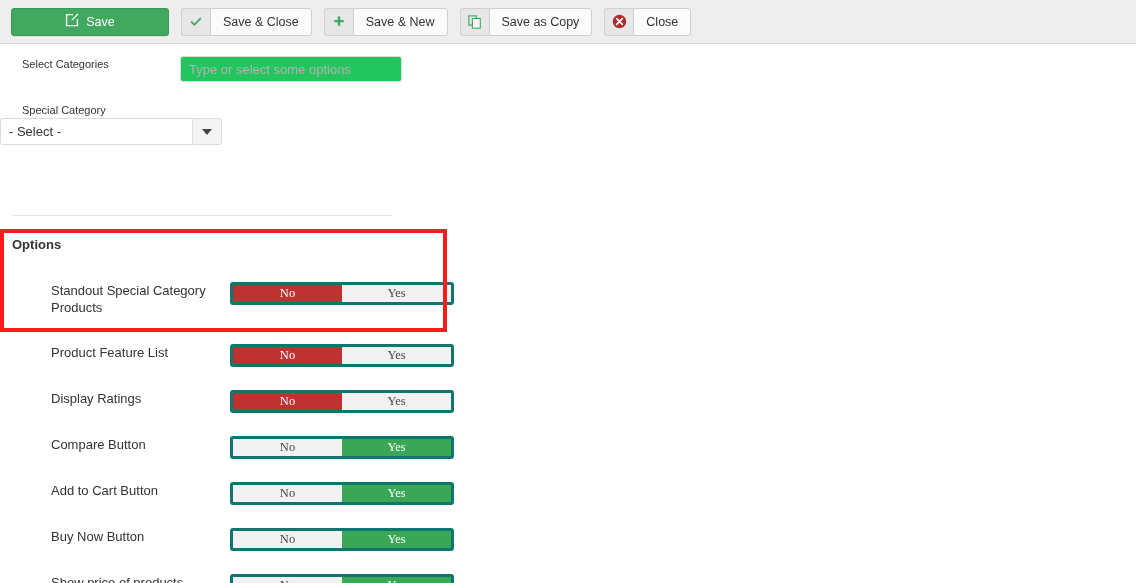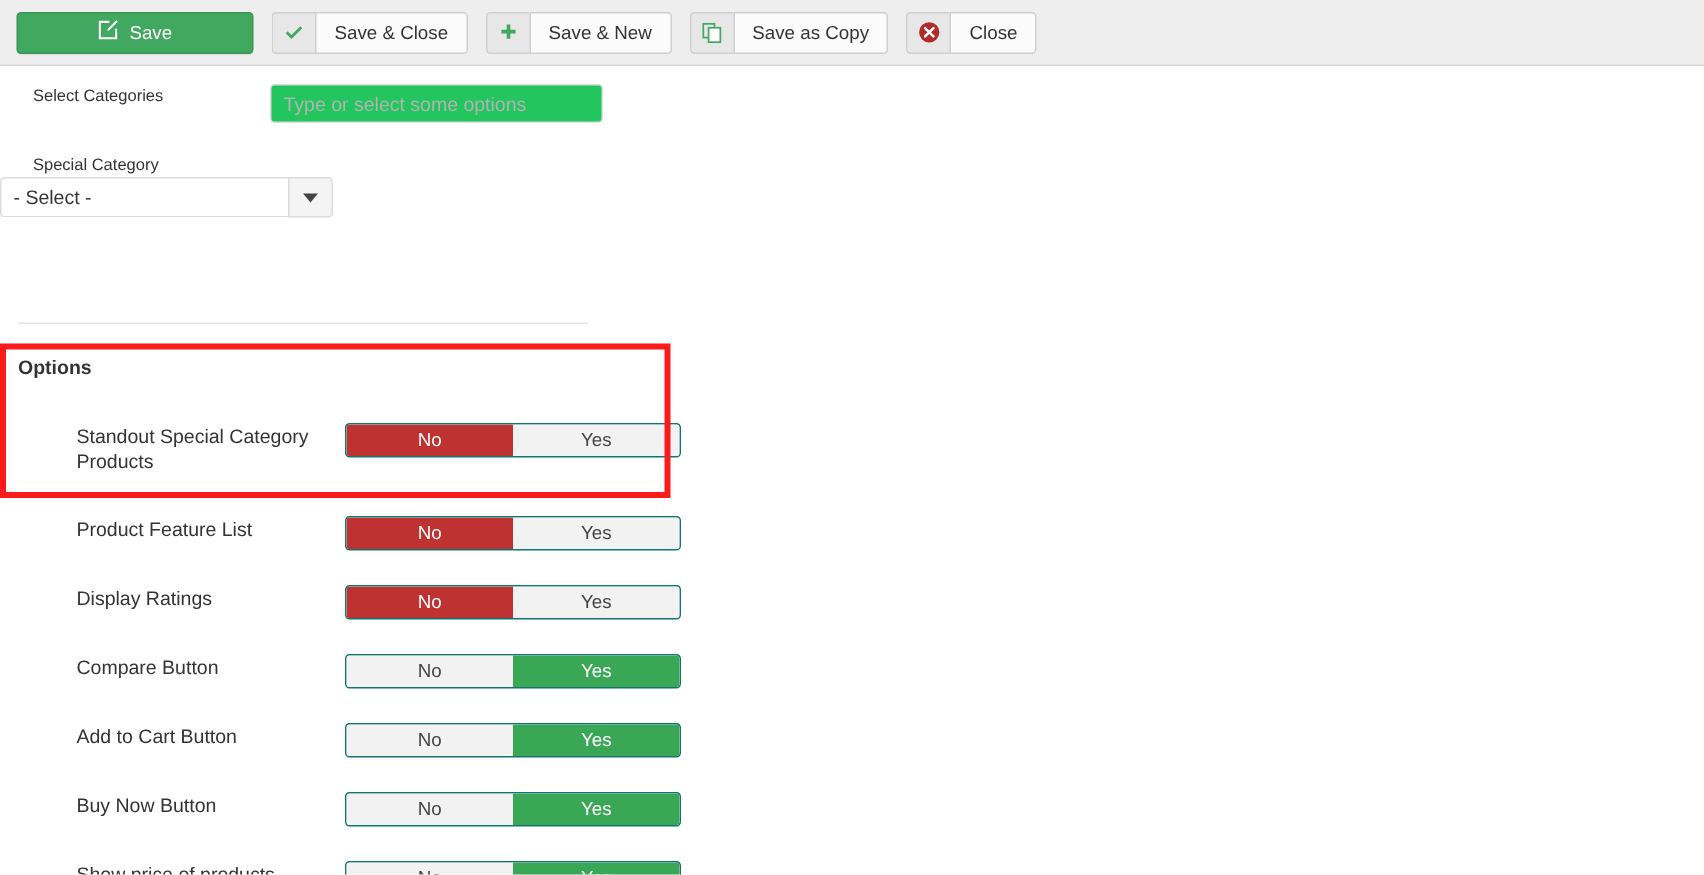--- a/index.html
+++ b/index.html
@@ -182,22 +182,23 @@
   }
   .toggle {
     position: absolute;
     left: 191px;
     top: 0;
     width: 224px;
     height: 23px;
     display: flex;
     border-radius: 3px;
     overflow: hidden;
-    border: 1px solid #0f766e;
+    border: 3px solid #0f766e;
     cursor: pointer;
+    font-family: Liberation Serif, serif;
   }
   .toggle-half {
     flex: 1;
     display: flex;
     align-items: center;
     justify-content: center;
     font-size: 12.5px;
     line-height: 1;
   }
   .toggle-half.off-inactive {

